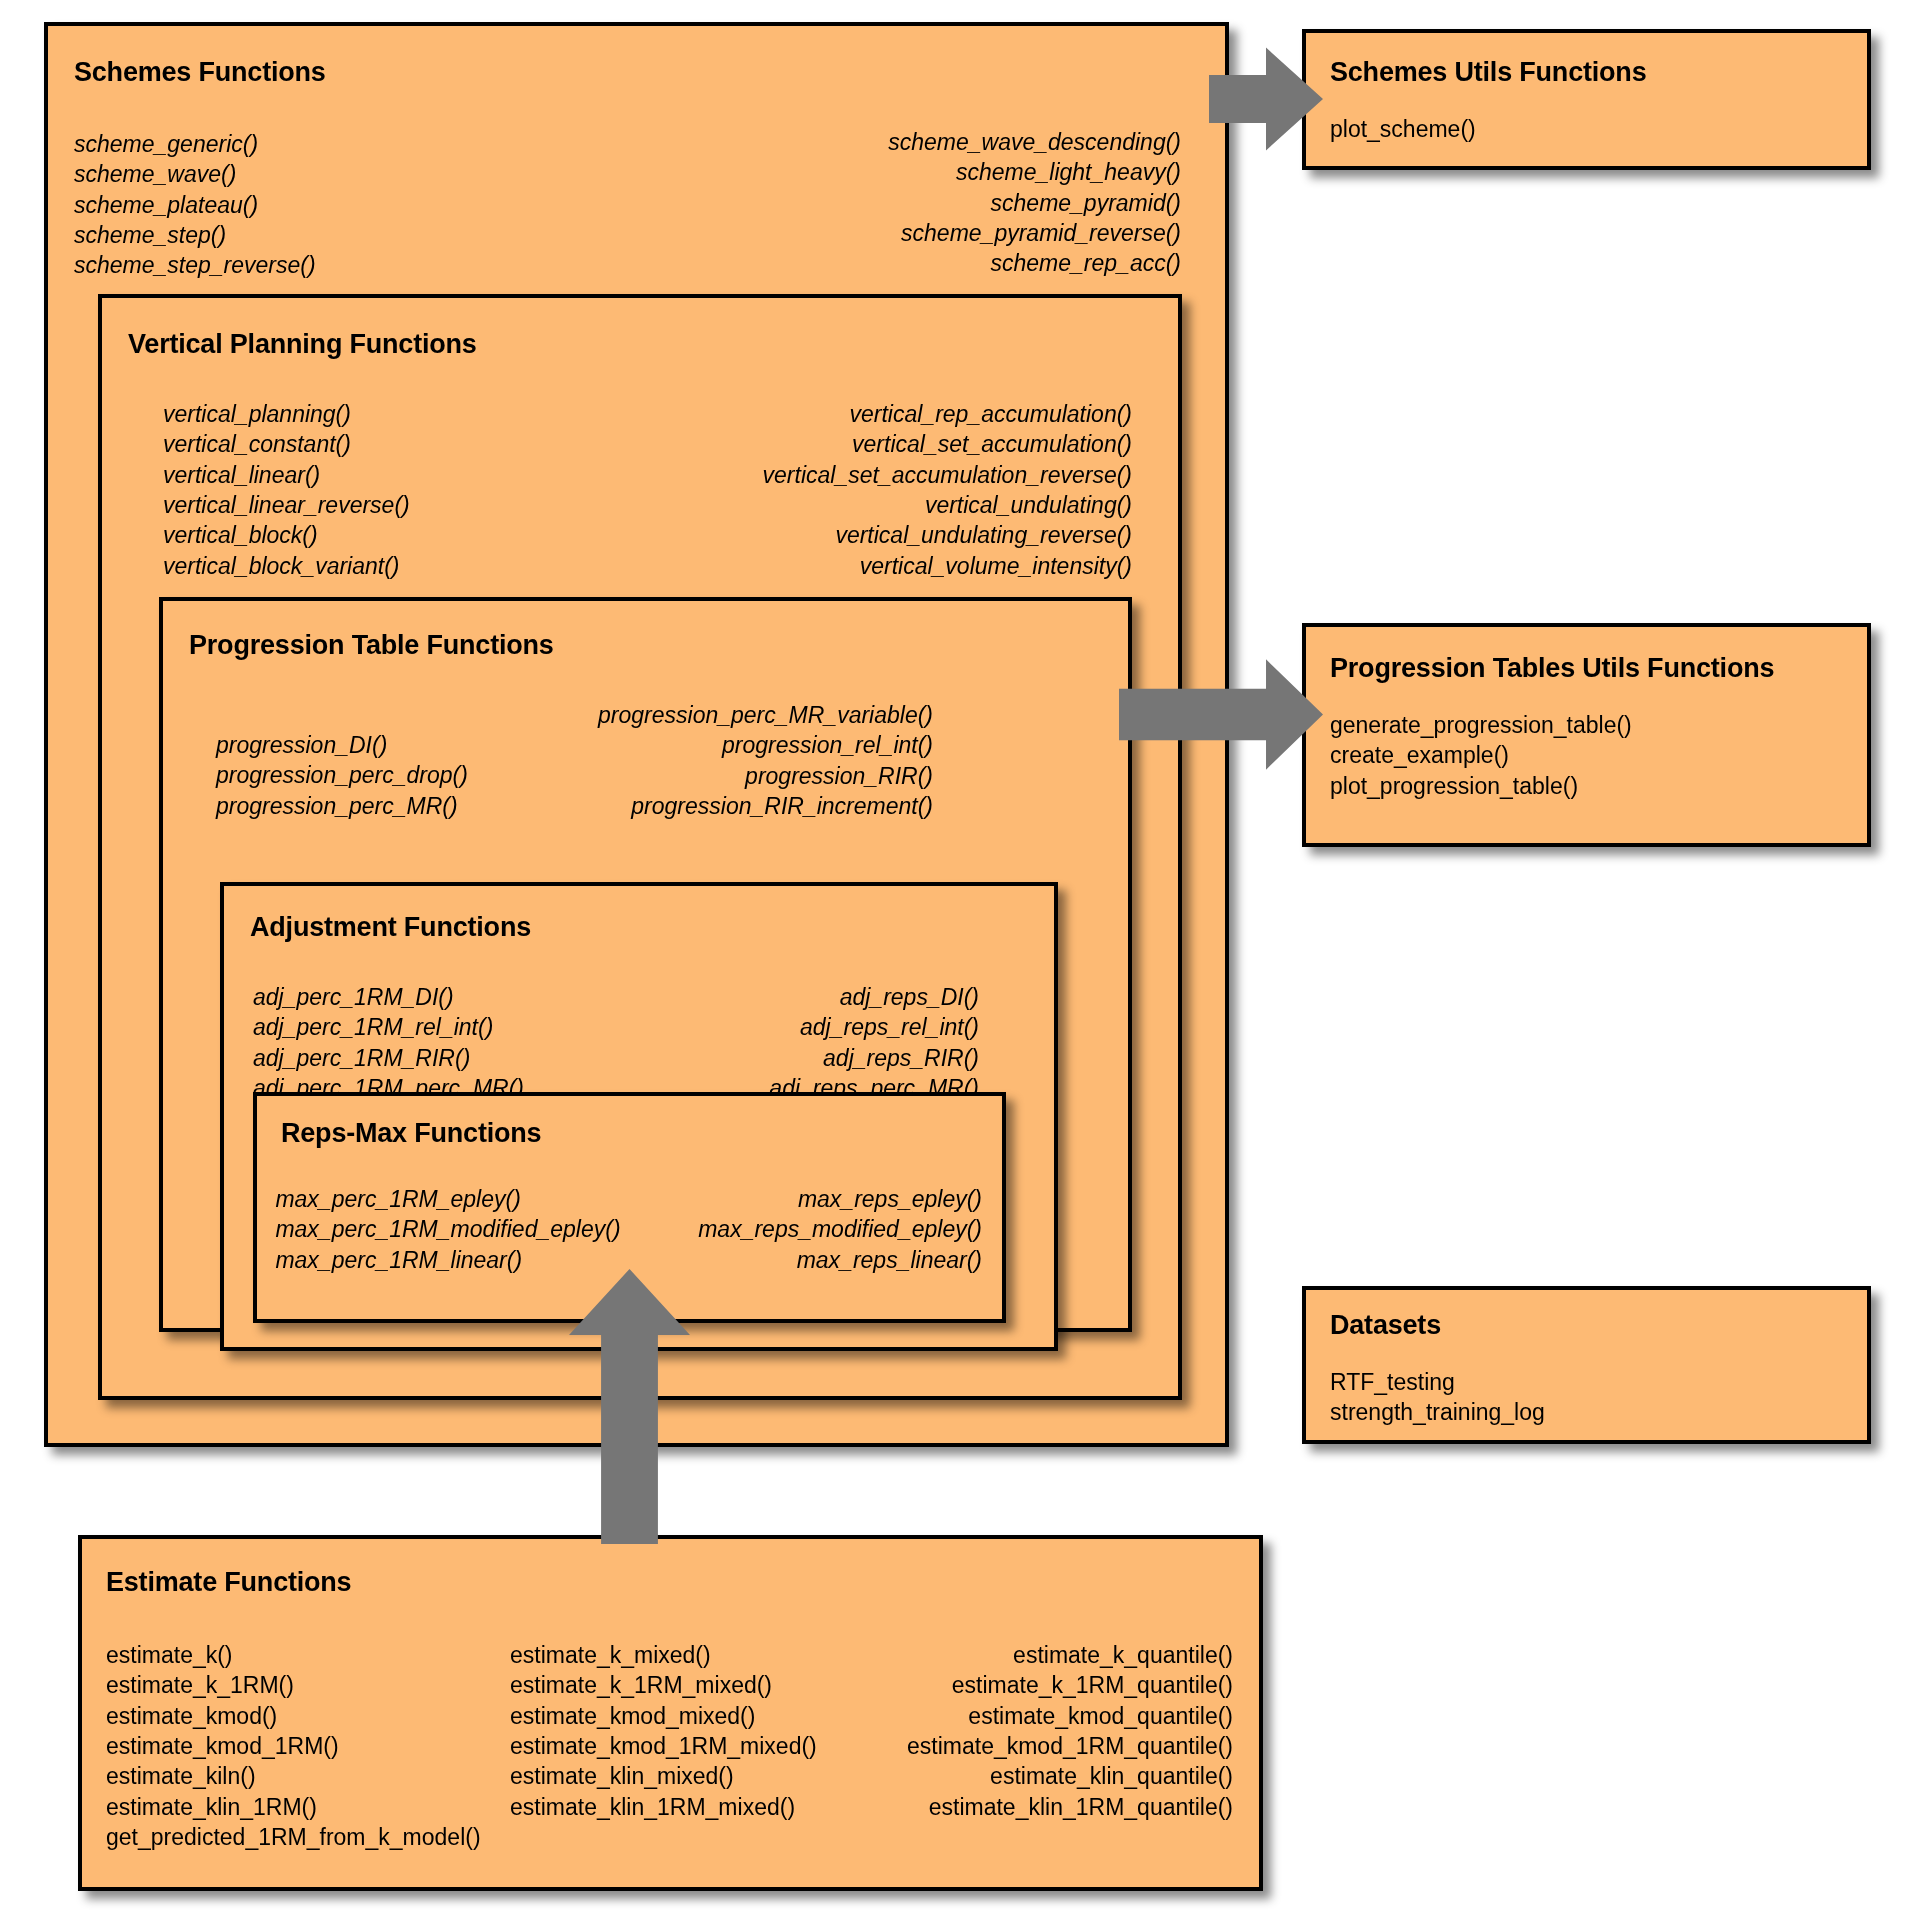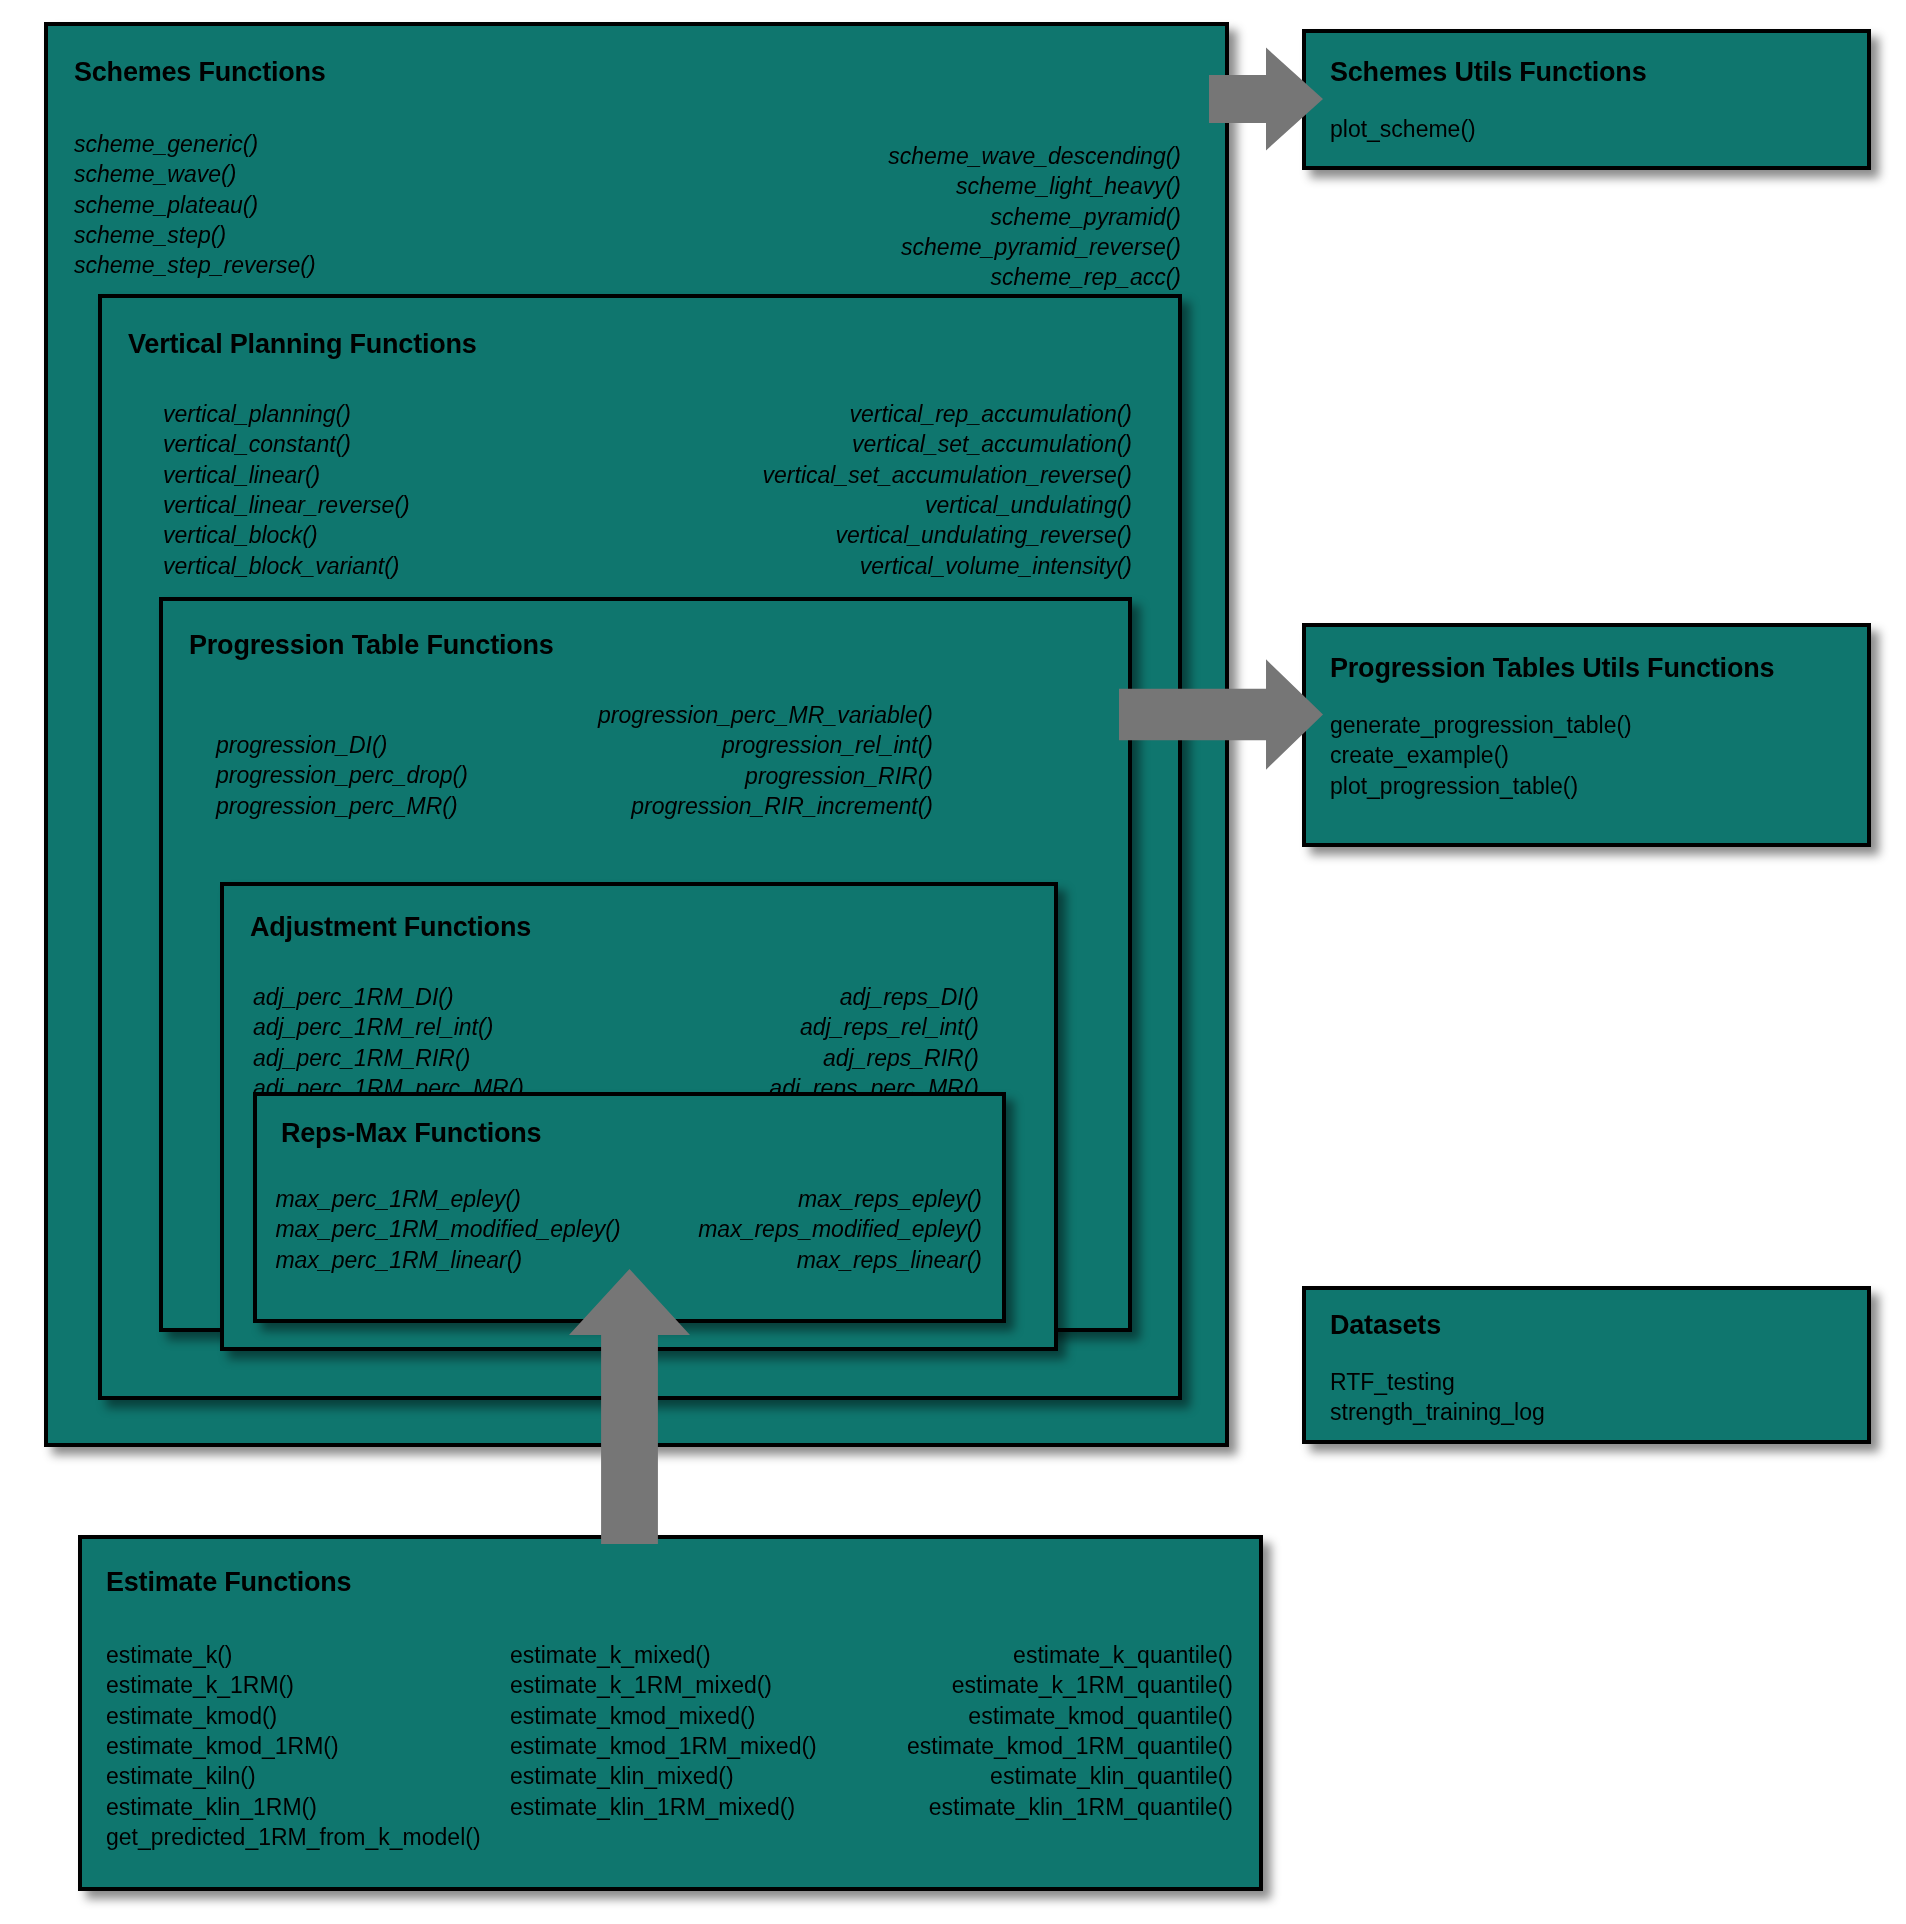--- a/index.html
+++ b/index.html
@@ -15,21 +15,21 @@
     position: relative;
     width: 1906px;
     height: 1925px;
     background: #ffffff;
     overflow: hidden;
   }
 
   
   .box {
     position: absolute;
-    background: #0f766e;
+    background: #fdba74;
     border: 4.6px solid #000000;
     box-shadow: 8.3px 8.3px 9.2px rgba(0,0,0,0.45);
     box-sizing: border-box;
   }
 
   .box-title {
     font-weight: bold;
     font-size: 27px;
     letter-spacing: -0.2px;
     white-space: nowrap;
@@ -65,21 +65,21 @@
     <div class="box-title t-abs" style="left:26px; top:31px;">Schemes Functions</div>
 
     <div class="fn-list italic col-left t-abs" style="left:26px; top:103px;">
       <span class="row">scheme_generic()</span>
       <span class="row">scheme_wave()</span>
       <span class="row">scheme_plateau()</span>
       <span class="row">scheme_step()</span>
       <span class="row">scheme_step_reverse()</span>
     </div>
 
-    <div class="fn-list italic col-right t-abs" style="right:44px; top:115px;margin-left:48px;">
+    <div class="fn-list italic col-right t-abs" style="right:44px; top:101px;margin-left:48px;">
       <span class="row">scheme_wave_descending()</span>
       <span class="row">scheme_light_heavy()</span>
       <span class="row">scheme_pyramid()</span>
       <span class="row">scheme_pyramid_reverse()</span>
       <span class="row">scheme_rep_acc()</span>
     </div>
 
     <div class="box" style="left:50px; top:268px; width:1084px; height:1106px;">
       <div class="box-title t-abs" style="left:26px; top:31px;">Vertical Planning Functions</div>
 

